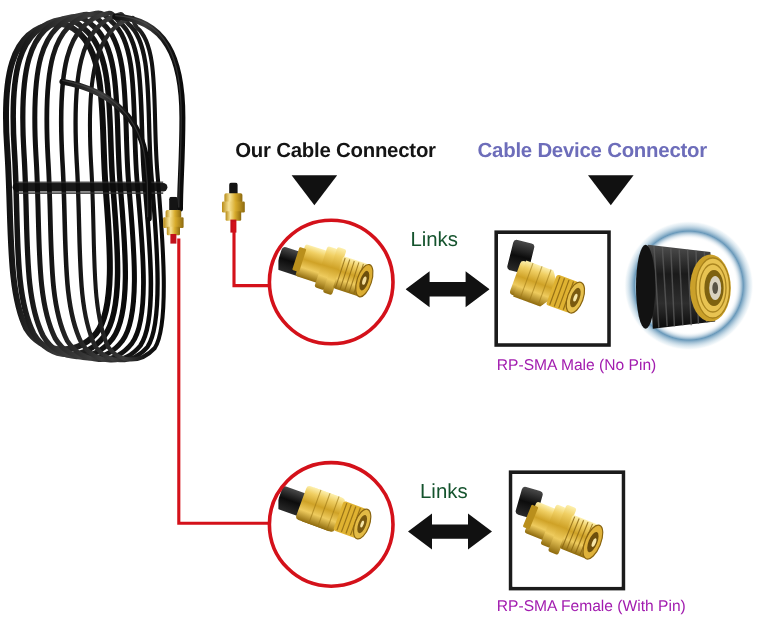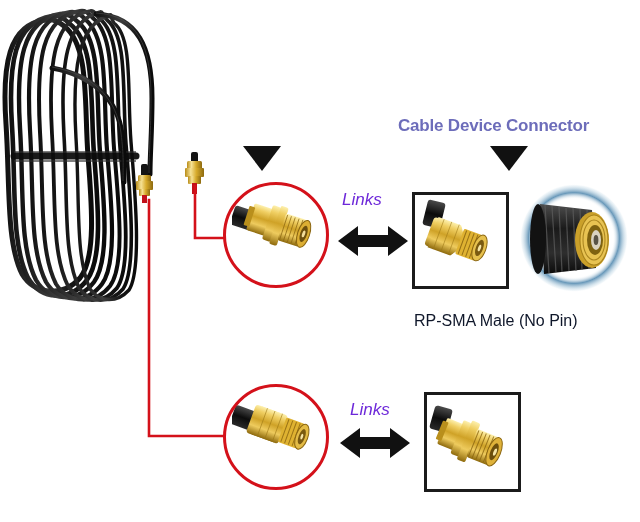--- a/index.html
+++ b/index.html
@@ -35,34 +35,32 @@
     width: 0; height: 0;
     border-left: 19px solid transparent;
     border-right: 19px solid transparent;
     border-top: 25px solid #111111;
   }
   #tri-our  { left: 243px; top: 146px; }
   #tri-your { left: 490px; top: 146px; }
 
   
   .caption {
-    font-size: 16px;
-    color: #0f172a;
+    font-size: 13px;
+    color: #a21caf;
     white-space: nowrap;
-    margin-top: 16px;
   }
   #cap-male   { left: 414px; top: 296px; }
   #cap-female { left: 414px; top: 497px; }
 
   
   .links-word {
     font-size: 17px;
-    color: #6d28d9;
+    color: #14532d;
     white-space: nowrap;
-    font-style: italic;
   }
   #links-top { left: 342px; top: 190px; }
   #links-bot { left: 350px; top: 400px; }
 
   
   .dbl-arrow { width: 70px; height: 38px; }
   #arrow-top { left: 338px; top: 222px; }
   #arrow-bot { left: 340px; top: 424px; }
 
   
@@ -256,20 +254,21 @@
             <path d="M66 21 L66 45"></path>
         </g>
         <ellipse cx="68" cy="33" rx="6" ry="13" fill="#e3bb45" stroke="#8a6510" stroke-width="1"></ellipse>
         <ellipse cx="68" cy="33" rx="3.2" ry="8" fill="#7a5a10"></ellipse>
         <ellipse cx="68" cy="33" rx="1.2" ry="3" fill="#f6e6a8"></ellipse>
       </g>
     </svg>
   </div>
   <div class="abs red-ring" id="ring-bot"></div>
 
+  <div class="abs heading" id="h-our">Our Cable Connector</div>
   <div class="abs heading" id="h-your">Cable Device Connector</div>
 
   <div class="abs tri-down" id="tri-our"></div>
   <div class="abs tri-down" id="tri-your"></div>
 
   <div class="abs links-word" id="links-top">Links</div>
   <svg class="abs dbl-arrow" id="arrow-top" viewBox="0 0 70 38" xmlns="http://www.w3.org/2000/svg">
     <path d="M0 19 L20 4 L20 13 L50 13 L50 4 L70 19 L50 34 L50 25 L20 25 L20 34 Z" fill="#111111"></path>
   </svg>
 
@@ -367,14 +366,15 @@
             <path d="M66 34 L66 62"></path>
         </g>
         <ellipse cx="68" cy="48" rx="6.5" ry="15" fill="#dfb23a" stroke="#8a6510" stroke-width="1"></ellipse>
         <ellipse cx="68" cy="48" rx="3.6" ry="9" fill="#6d4f0d"></ellipse>
         <ellipse cx="69" cy="48" rx="1.5" ry="3.8" fill="#f6e6a8"></ellipse>
         <rect x="9" y="38" width="6" height="20" fill="#b98f1c" rx="1"></rect>
       </g>
     </svg>
   </div>
 
+  <div class="abs caption" id="cap-female">RP-SMA Female (With Pin)</div>
 
 </div>
 
 </body></html>

